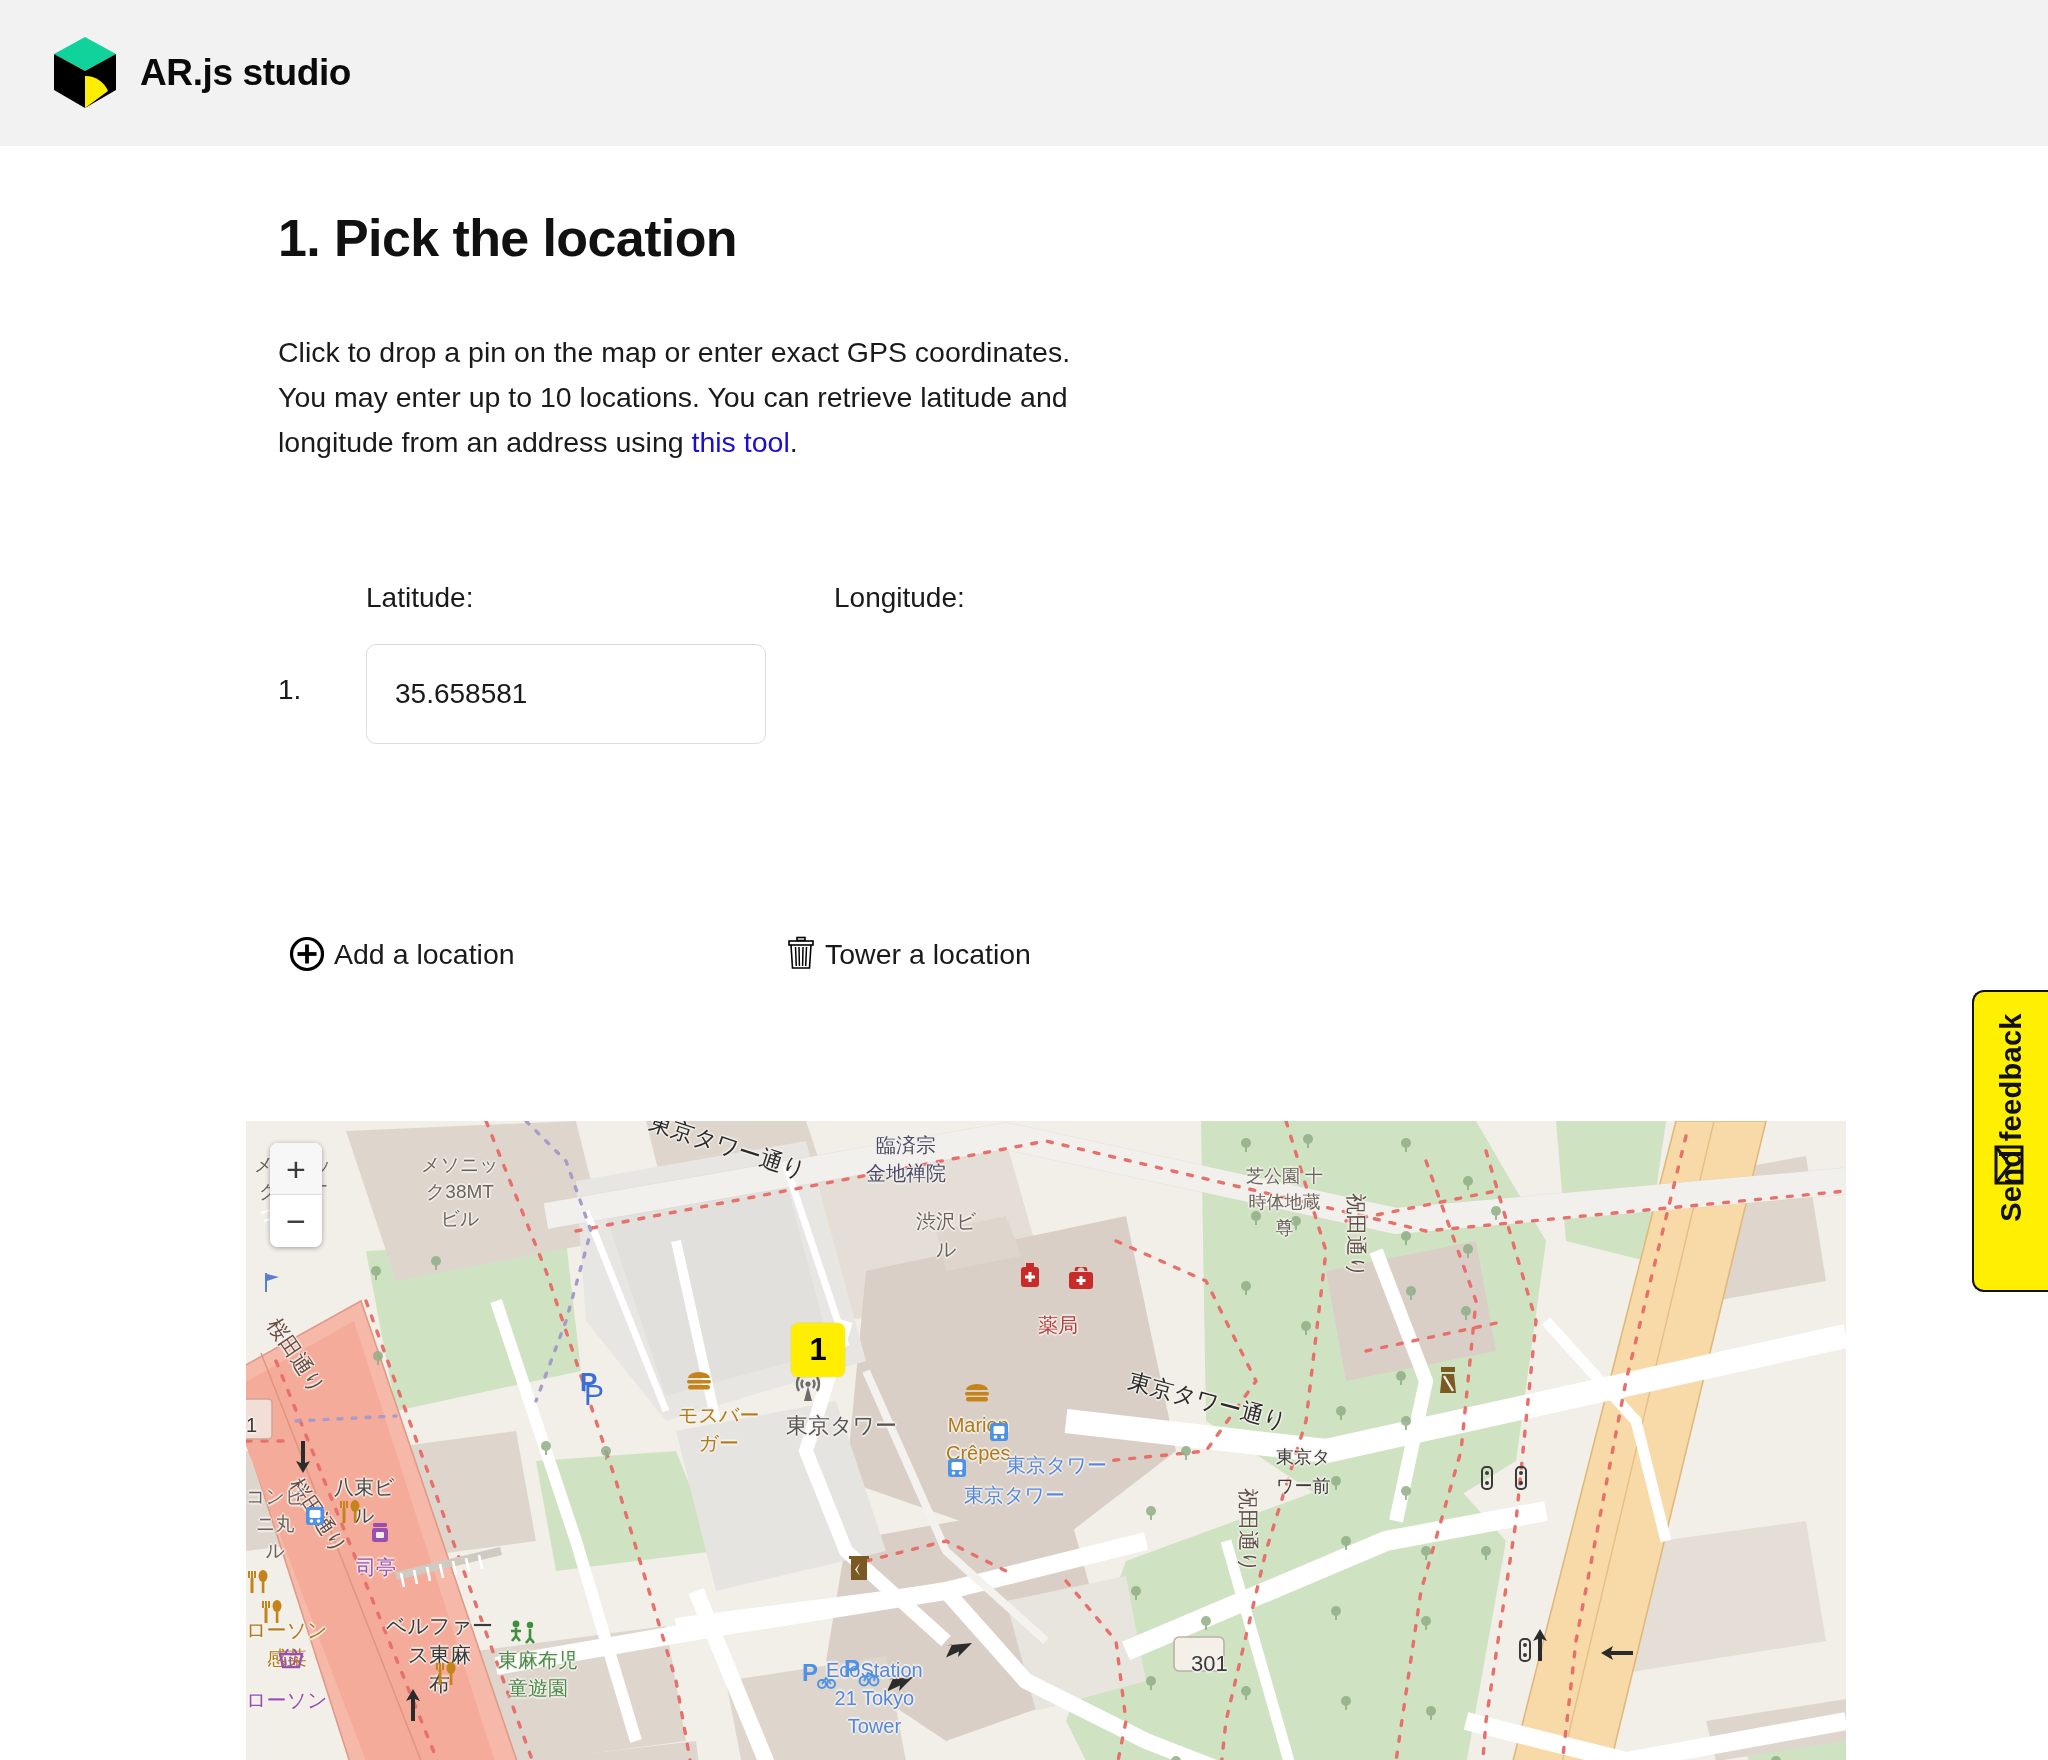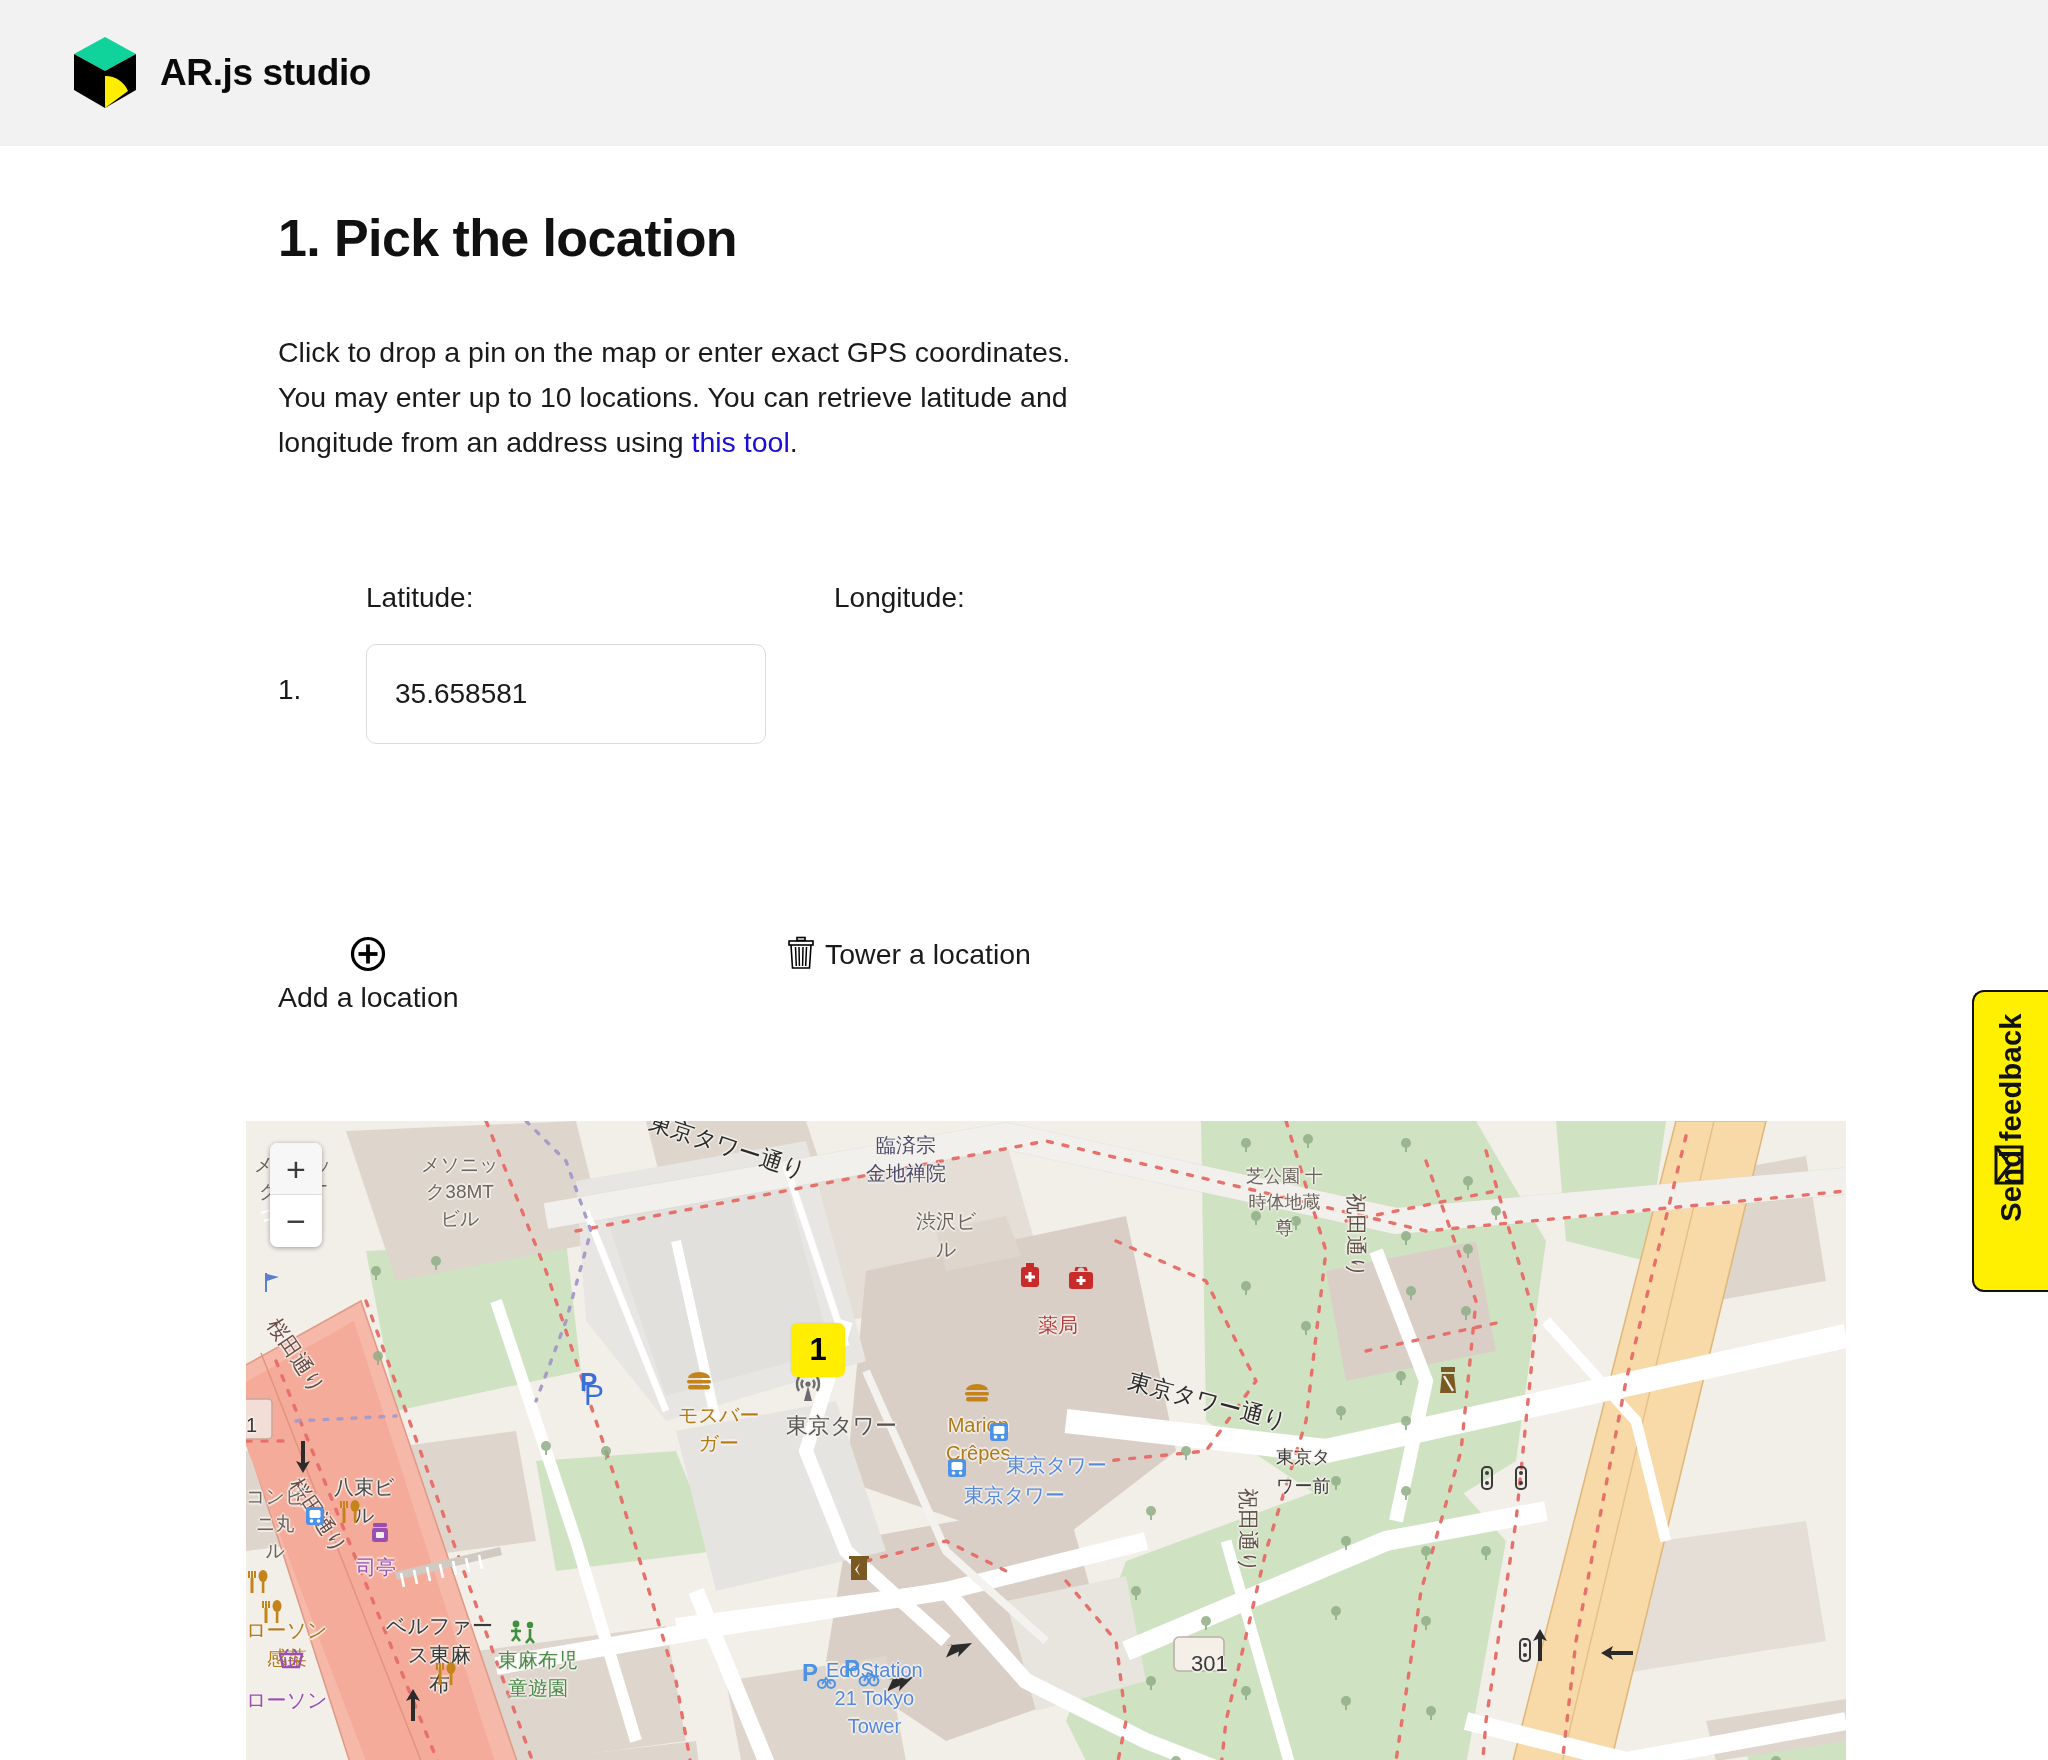--- a/index.html
+++ b/index.html
@@ -10,21 +10,21 @@
     font-family: "Liberation Sans", sans-serif;
     overflow: hidden;
   }
 
   
   .app-header {
     position: absolute; top: 0; left: 0;
     width: 2048px; height: 146px;
     background: #f2f2f2;
     display: flex; align-items: center;
-    padding-left: 72px;
+    padding-left: 52px;
   }
   .logo-wrap { display: flex; align-items: center; gap: 22px; }
   .logo-cube { width: 66px; height: 74px; display: block; }
   .logo-text {
     font-size: 37px; font-weight: 700; color: #0a0a0a;
     letter-spacing: -0.4px;
     font-family: "Liberation Sans", sans-serif;
   }
 
   
@@ -72,21 +72,21 @@
   .coord-input.lat { left: 88px; }
   .coord-input.lon { left: 556px; }
 
   
   .actions { position: absolute; left: 278px; top: 790px; width: 900px; height: 50px; }
   .action {
     position: absolute; top: 0;
     display: flex; align-items: center; gap: 9px;
     cursor: pointer; user-select: none;
   }
-  .action.add { left: 0; flex-direction: column; }
+  .action.add { left: 11px; }
   .action.remove { left: 508px; }
   .action-label { font-size: 28.5px; color: #1a1a1a; white-space: nowrap; }
   .icon-svg { display: block; }
 
   
   .map {
     position: absolute; left: 246px; top: 975px;
     width: 1600px; height: 785px;
     overflow: hidden;
     background: #efeae3;

